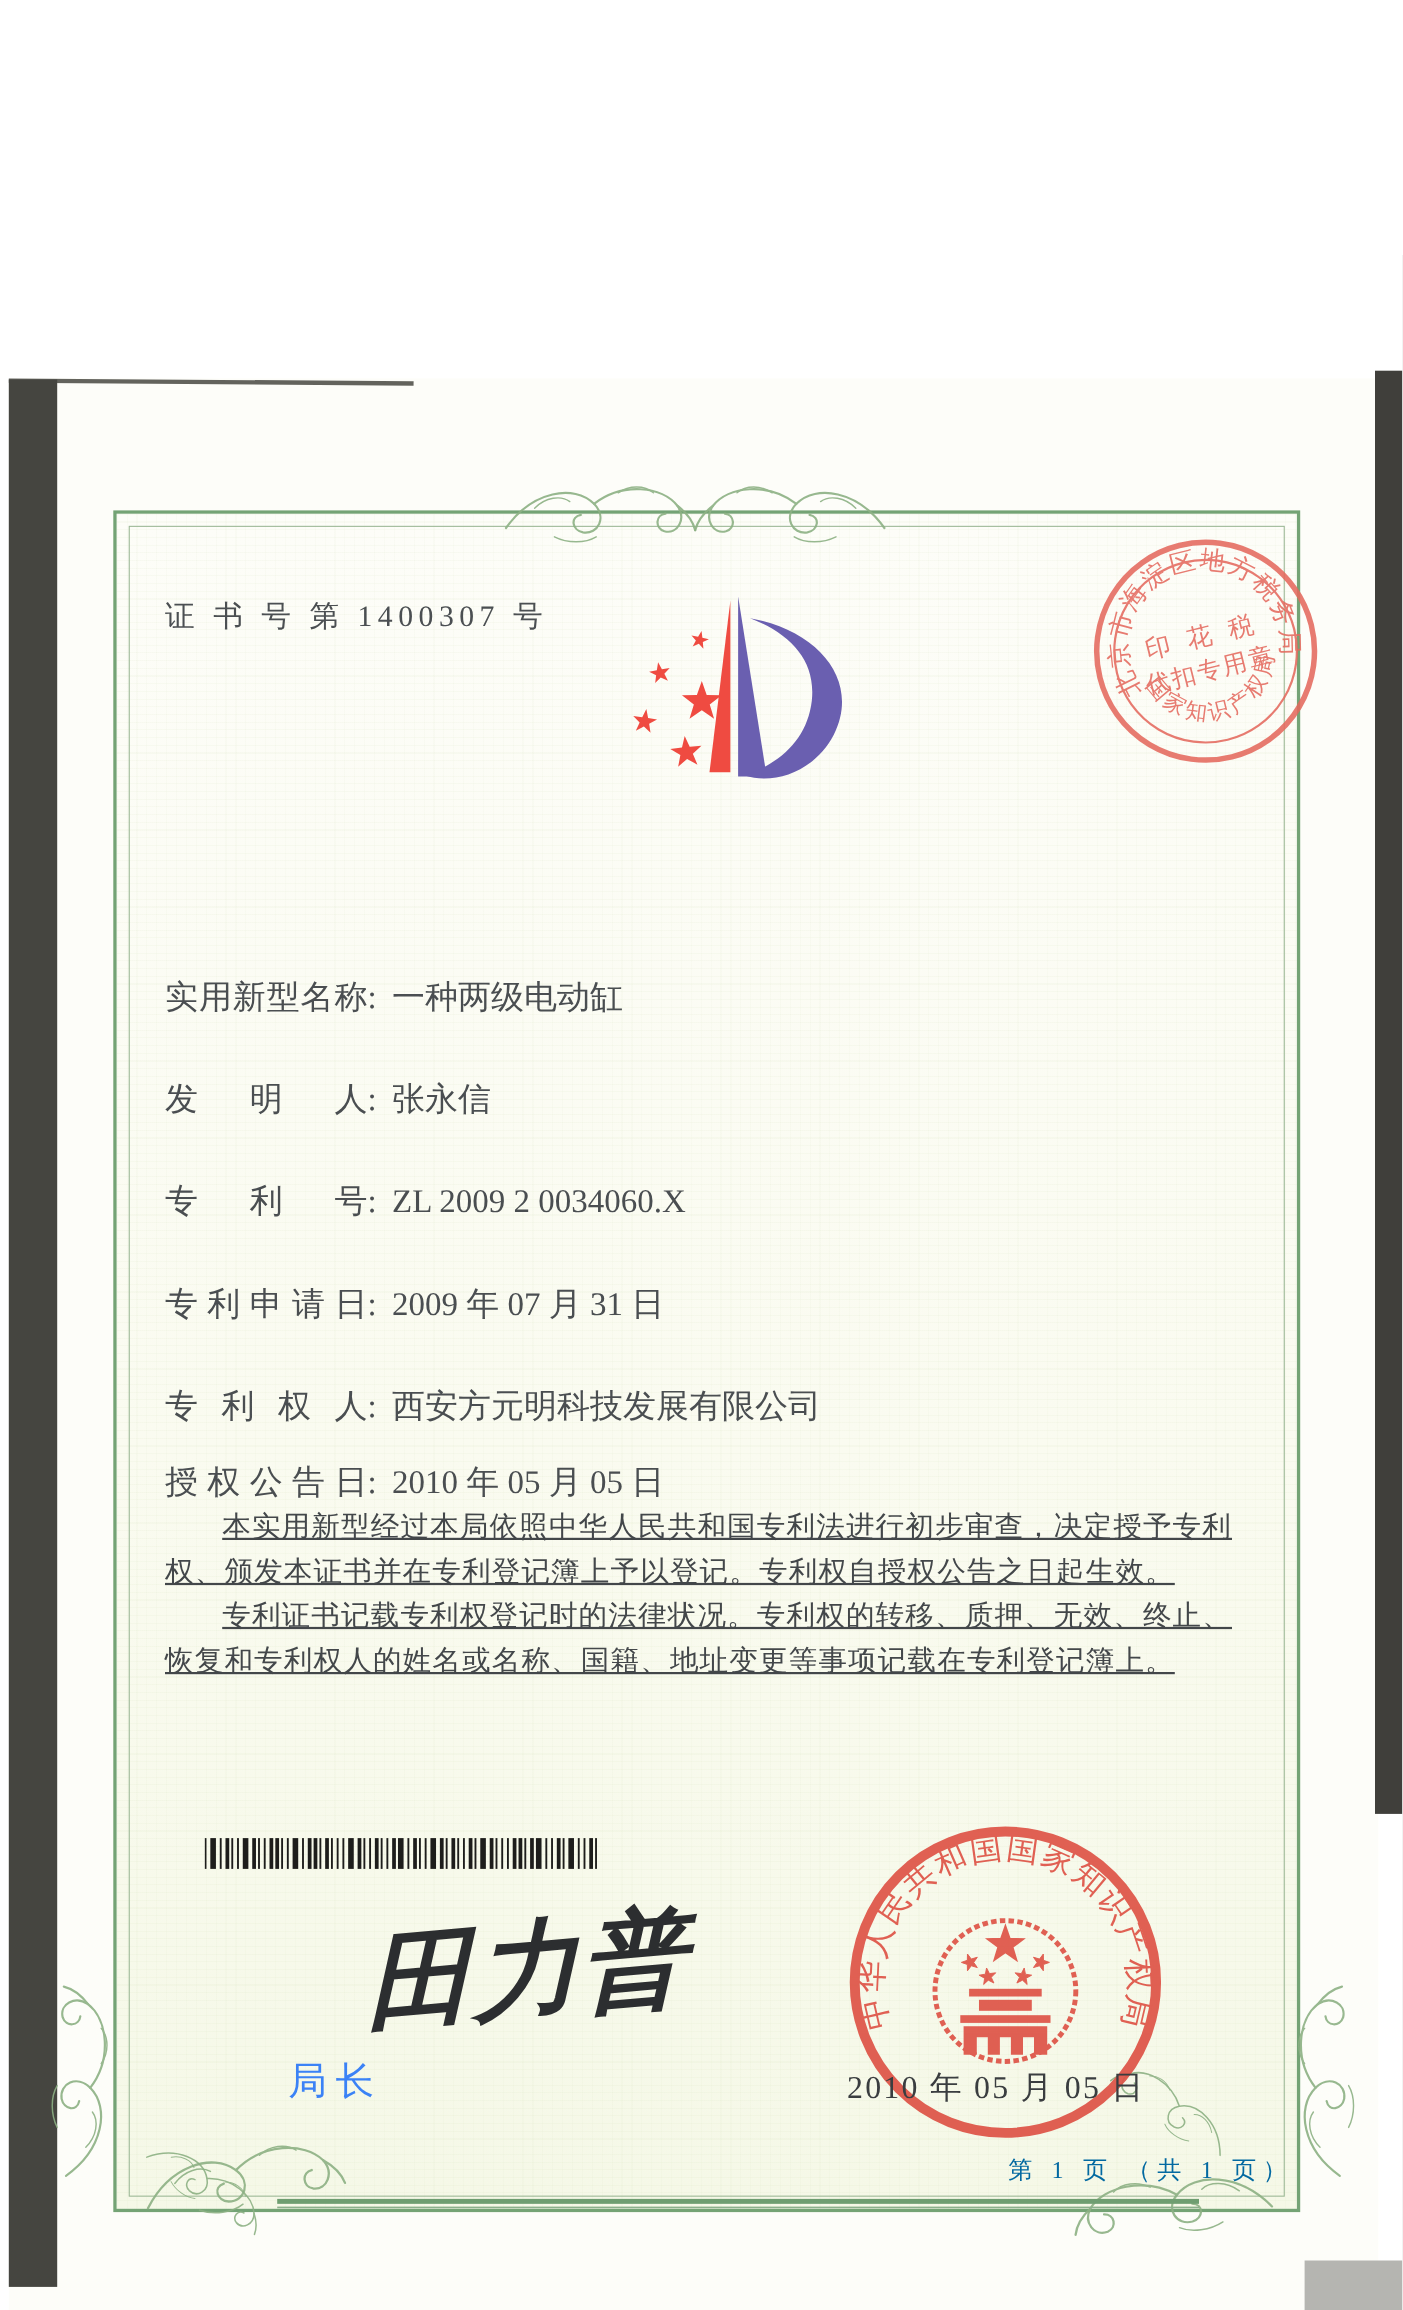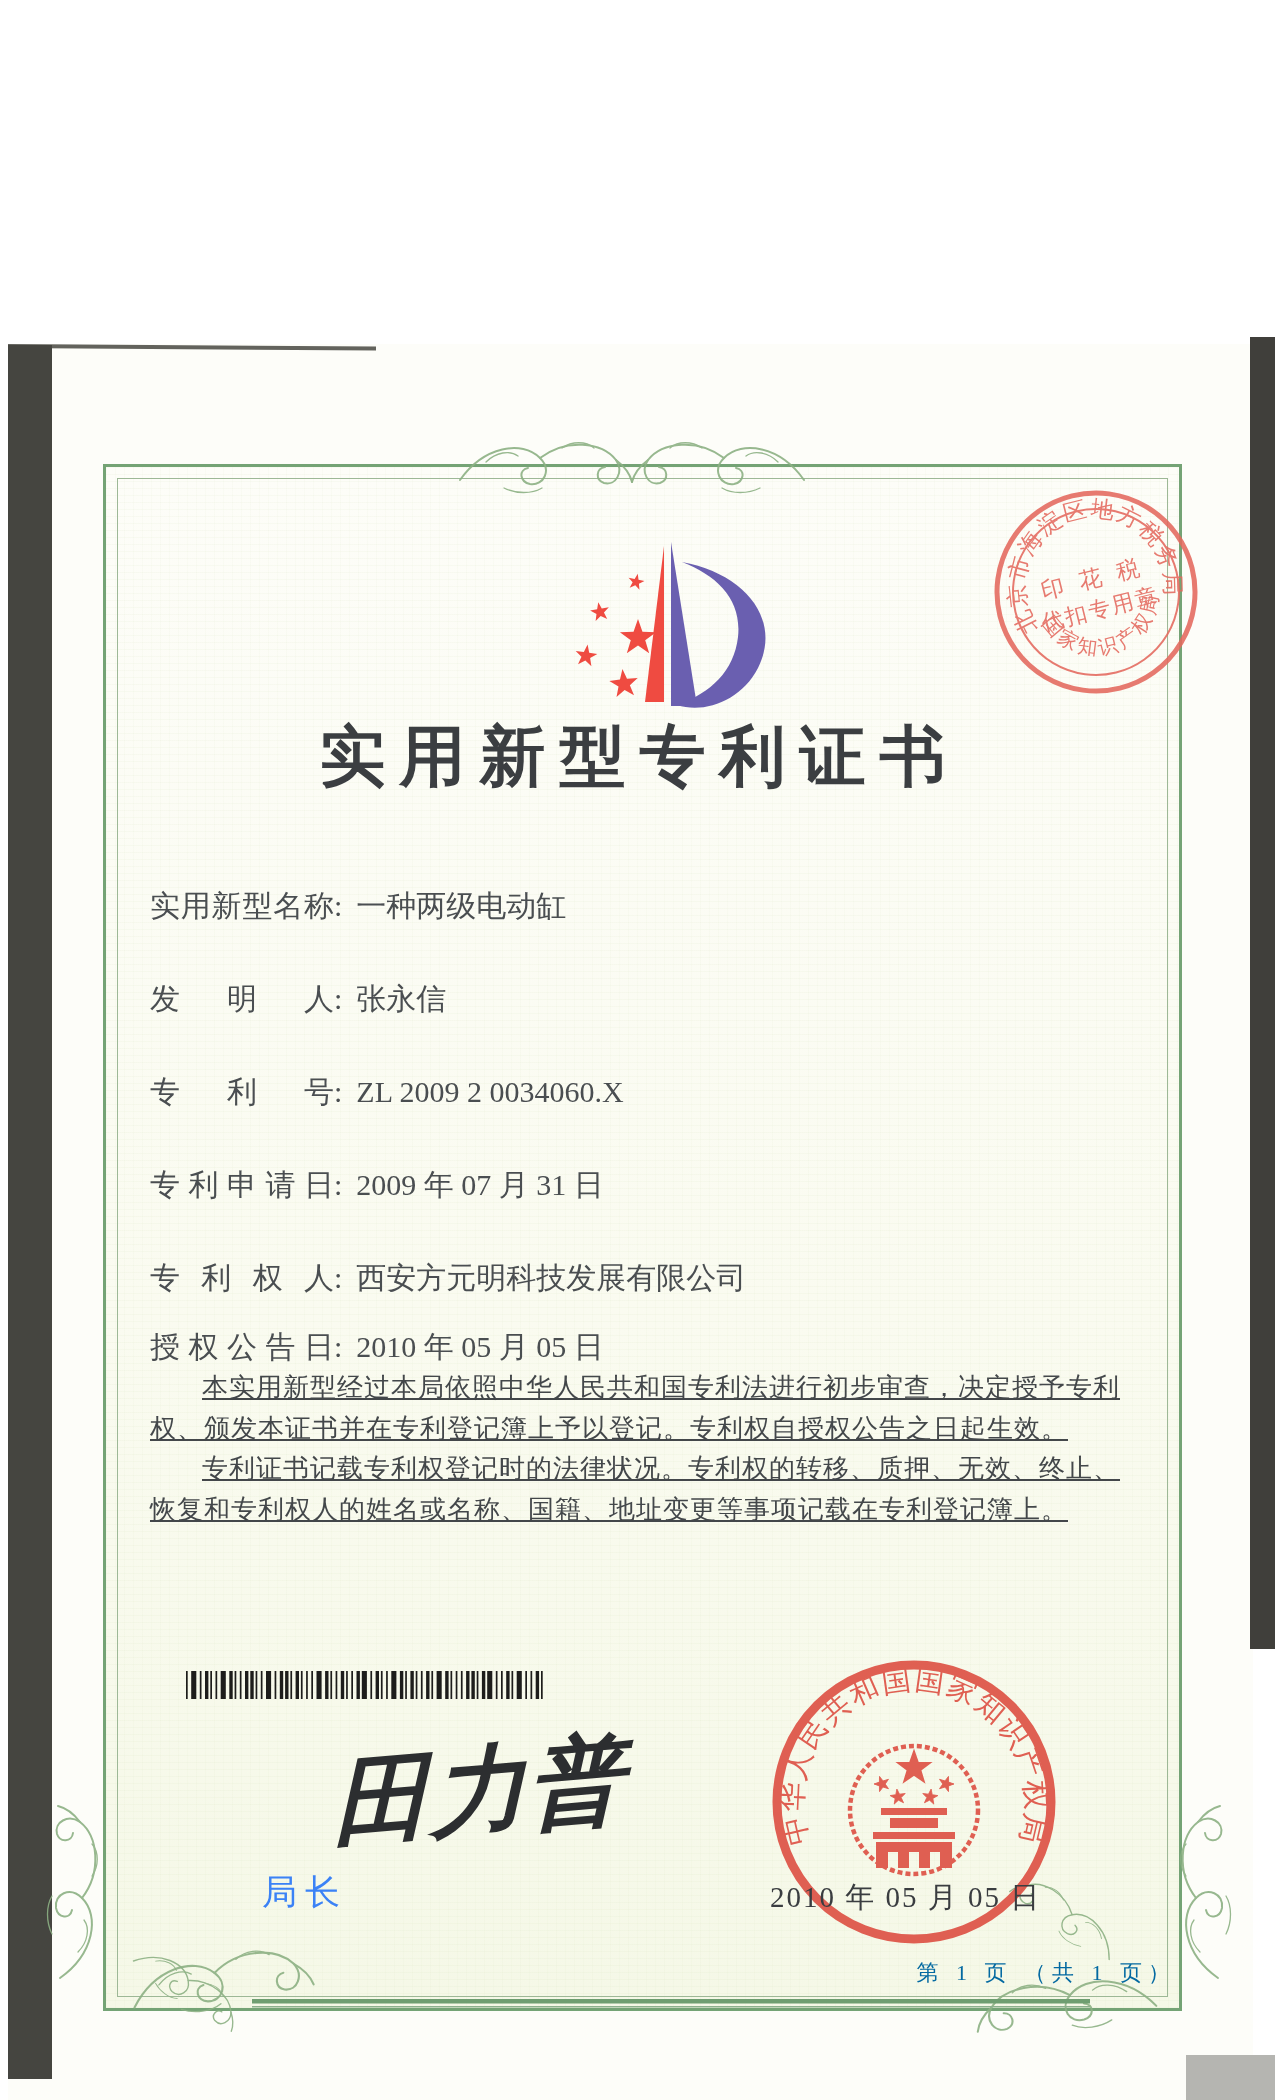--- a/index.html
+++ b/index.html
@@ -76,20 +76,21 @@
     <use href="#curlA" transform="translate(1152,1962) scale(-1.05,1) rotate(8)"></use>
     <use href="#curlA" transform="translate(1128,1935) scale(-0.7,0.7) rotate(-35)"></use>
 
     <use href="#curlA" transform="translate(1174,1980) rotate(-90)"></use>
     <use href="#curlA" transform="translate(104,1980) rotate(-90) scale(1,-1)"></use>
 
     <rect x="252" y="1999" width="838" height="4.5" fill="#6f9e71"></rect>
     <rect x="252" y="2006" width="838" height="1.5" fill="#8cb08d"></rect>
   </svg>
 
+  <div class="abs" id="cert-number">证 书 号 第 1400307 号</div>
 
   <svg class="abs" style="left:548px;top:534px;width:240px;height:184px;" viewBox="0 0 240 184">
     <defs>
       <path id="star" d="M0,-10 L2.35,-3.24 9.51,-3.09 3.8,1.24 5.88,8.09 0,4 -5.88,8.09 -3.8,1.24 -9.51,-3.09 -2.35,-3.24 Z"></path>
     </defs>
     <g fill="#ef4b41">
       <use href="#star" transform="translate(88,48) scale(0.85) rotate(12)"></use>
       <use href="#star" transform="translate(52,78) scale(1.0) rotate(-10)"></use>
       <use href="#star" transform="translate(90,104) scale(1.9)"></use>
       <use href="#star" transform="translate(38,122) scale(1.15) rotate(8)"></use>
@@ -110,21 +111,20 @@
         <textPath href="#taxTop" startOffset="50%" text-anchor="middle">北京市海淀区地方税务局</textPath>
       </text>
       <text font-size="20" fill="#e4695e" letter-spacing="3">
         <textPath href="#taxBottom" startOffset="50%" text-anchor="middle">国家知识产权局</textPath>
       </text>
       <text x="116" y="110" text-anchor="middle" font-size="23" fill="#e4695e" letter-spacing="5">印 花 税</text>
       <text x="116" y="141" text-anchor="middle" font-size="22" fill="#e4695e" letter-spacing="2">代扣专用章</text>
     </g>
   </svg>
 
-  <div class="abs" id="title">实用新型专利证书</div>
 
   <div class="abs" id="fields">
     <div class="field" style="top:0">
       <span class="flabel">实用新型名称</span><span class="fcolon">:</span><span class="fvalue">一种两级电动缸</span>
     </div>
     <div class="field" style="top:93px">
       <span class="flabel">发明人</span><span class="fcolon">:</span><span class="fvalue">张永信</span>
     </div>
     <div class="field" style="top:186px">
       <span class="flabel">专利号</span><span class="fcolon">:</span><span class="fvalue">ZL 2009 2 0034060.X</span>

